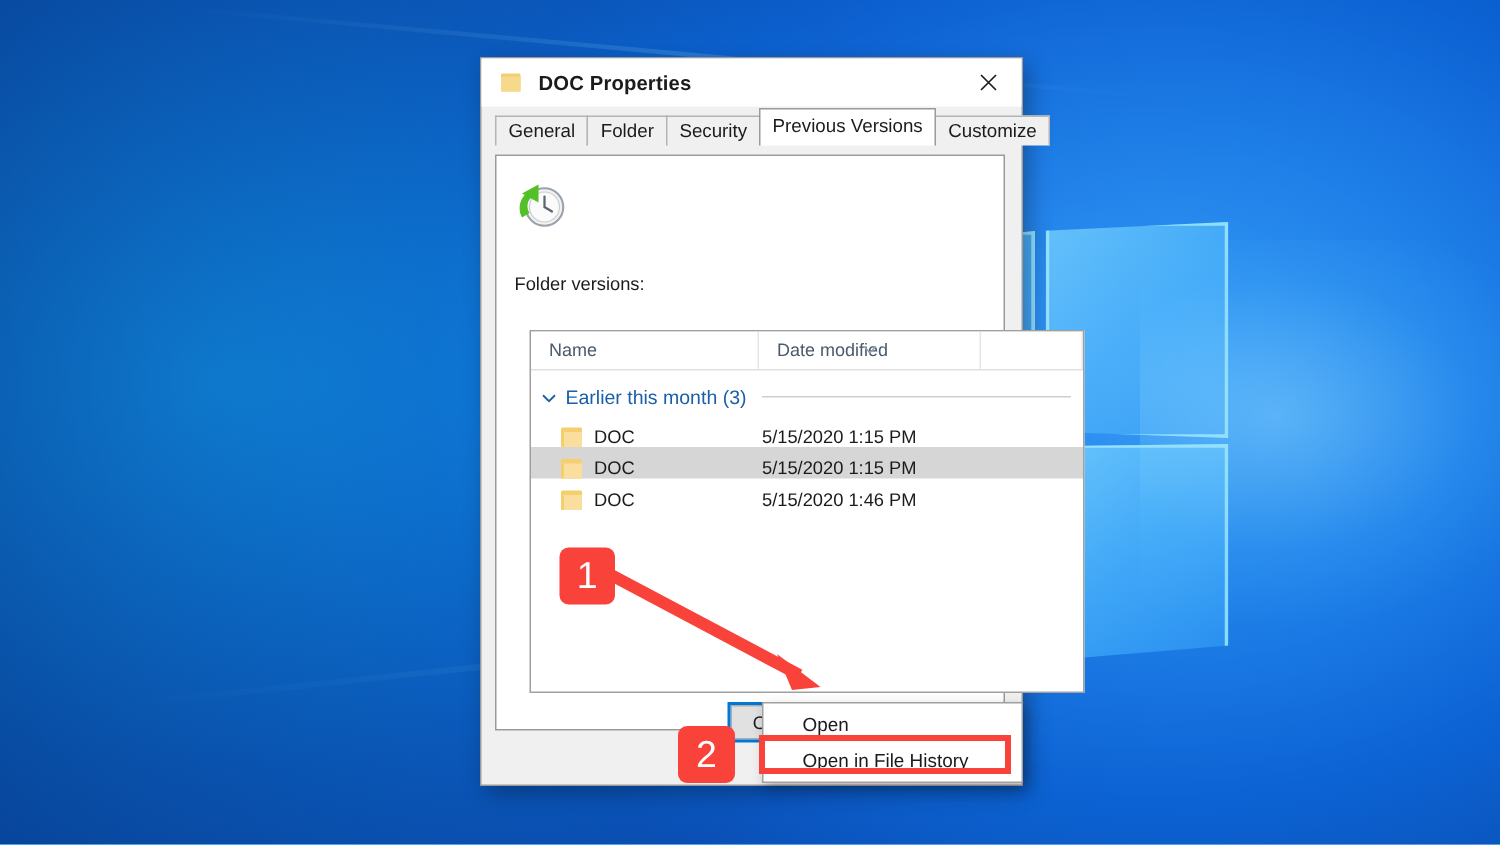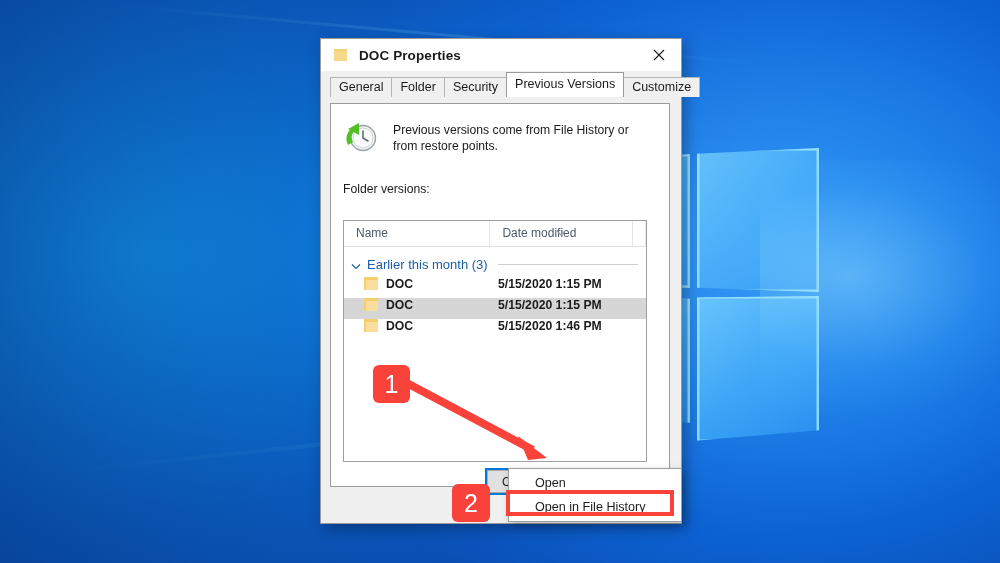--- a/index.html
+++ b/index.html
@@ -176,22 +176,22 @@
 
   .folder-versions-label {
     margin: 26px 0 6px 12px;
     font-size: 12.2px;
     color: #1b1b1b;
   }
 
   
   .listbox {
     position: absolute;
-    left: 12px; top: 116px;
-    width: 304px; height: 242px;
+    left: 22px; top: 116px;
+    width: 370px; height: 242px;
     border: 1px solid #a0a0a0;
     background: #ffffff;
     box-sizing: border-box;
     overflow: hidden;
   }
   .list-header {
     display: flex;
     height: 25px;
     border-bottom: 1px solid #e0e0e0;
     background: #ffffff;
@@ -232,24 +232,23 @@
   .group-rule {
     flex: 1;
     height: 1px;
     background: #cfcfcf;
     margin-left: 10px;
     margin-right: 8px;
   }
 
   .list-row {
     display: flex;
-    align-items: flex-start;
+    align-items: flex-end;
     height: 21px;
     padding-left: 20px;
-    font-weight: bold;
   }
   .list-row.selected { background: #d6d6d6; }
   .row-folder-icon {
     width: 14px; height: 13px;
     position: relative;
     flex: 0 0 14px;
     margin-right: 8px;
   }
   .row-folder-icon .rf-back {
     position: absolute; left: 0; top: 0;
@@ -436,21 +435,20 @@
       <div class="info-row">
         <div class="clock-icon">
           <svg width="36" height="36" viewBox="0 0 36 36">
             <circle cx="20" cy="18" r="12.5" fill="#f2f2f2" stroke="#9aa2ab" stroke-width="1.4"></circle>
             <circle cx="20" cy="18" r="10" fill="#fbfbfb" stroke="#c9ced3" stroke-width="0.8"></circle>
             <path d="M20 11 L20 18 L25 21" stroke="#5b6670" stroke-width="1.5" fill="none" stroke-linecap="round"></path>
             <path d="M14 6 C5 8 1 17 5 25 L10 22 C7 17 9 11 15 10 Z" fill="#52c026"></path>
             <path d="M16 3 L16 15 L5 9 Z" fill="#52c026"></path>
           </svg>
         </div>
-        <div class="info-text">Previous versions come from File History or from restore points.</div>
       </div>
 
       <div class="folder-versions-label">Folder versions:</div>
 
       <div class="listbox">
         <div class="list-header">
           <div class="col-head col-name">Name</div>
           <div class="col-head col-date">
             <span class="sort-chevron">
               <svg width="10" height="6" viewBox="0 0 10 6">

